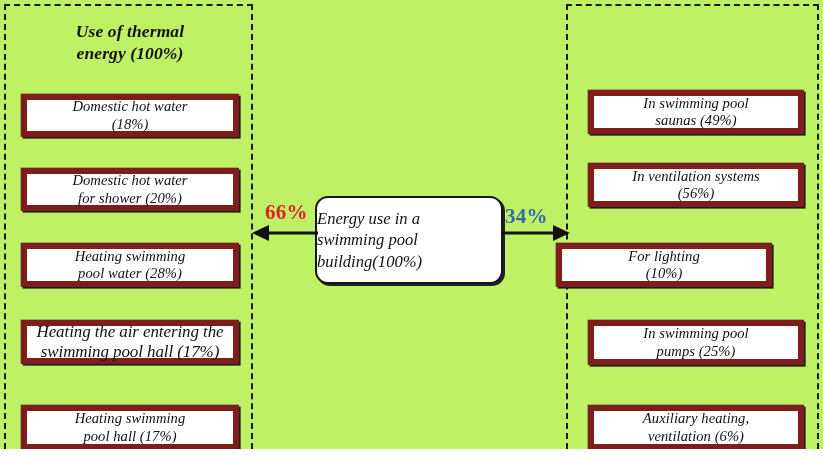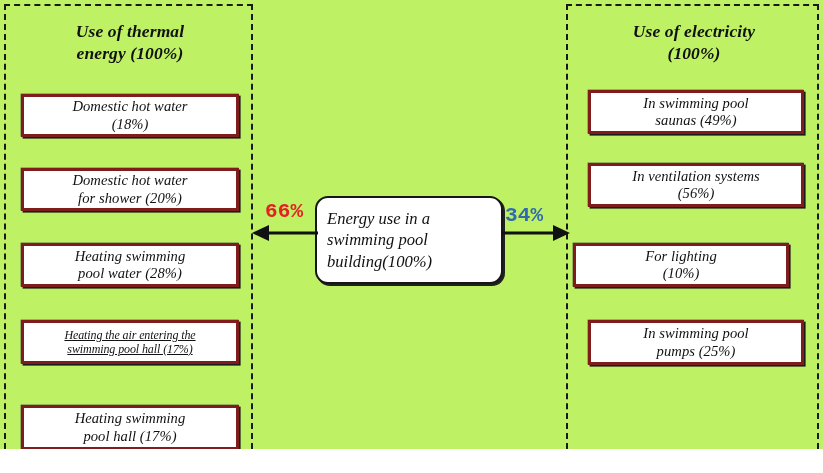--- a/index.html
+++ b/index.html
@@ -40,51 +40,51 @@
     letter-spacing: 0.1px;
   }
   #title-thermal  { left: 22px;  top: 20px; width: 216px; }
   #title-electric { left: 586px; top: 20px; width: 216px; }
 
   
   .item-box {
     position: absolute;
     box-sizing: border-box;
     background: #ffffff;
-    border: 3px solid #7f1d1d;
+    border: 6px solid #7f1d1d;
     box-shadow: 1.6px 1.6px 0 0 #1b1b1b, -0.4px -0.4px 0 0 #555;
     display: flex;
     align-items: center;
     justify-content: flex-end;
     padding: 2px 4px;
   }
   .item-box .txt {
     display: block;
     width: 100%;
     text-align: center;
     font-style: italic;
     font-size: 14.6px;
     line-height: 1.18;
     color: #111111;
     white-space: pre-line;
     letter-spacing: 0.05px;
   }
-  .item-box.tight .txt { font-size: 12px; letter-spacing: -0.1px; text-decoration: underline; }
+  .item-box.tight .txt { font-size: 17px; letter-spacing: -0.1px; }
 
   
   #l-box-0 { left: 21px; top: 94px;  width: 218px; height: 43px; }
   #l-box-1 { left: 21px; top: 168px; width: 218px; height: 43px; }
   #l-box-2 { left: 21px; top: 243px; width: 218px; height: 44px; }
   #l-box-3 { left: 21px; top: 320px; width: 218px; height: 44px; }
   #l-box-4 { left: 21px; top: 405px; width: 218px; height: 45px; }
 
   
   #r-box-0 { left: 588px; top: 90px;  width: 216px; height: 44px; }
   #r-box-1 { left: 588px; top: 163px; width: 216px; height: 44px; }
-  #r-box-2 { left: 573px; top: 243px; width: 216px; height: 44px; }
+  #r-box-2 { left: 556px; top: 243px; width: 216px; height: 44px; }
   #r-box-3 { left: 588px; top: 320px; width: 216px; height: 45px; }
   #r-box-4 { left: 588px; top: 405px; width: 216px; height: 45px; }
 
   
   #center-node {
     position: absolute;
     left: 315px;
     top: 196px;
     width: 188px;
     height: 88px;
@@ -93,41 +93,40 @@
     border: 2.2px solid #171717;
     border-radius: 13px;
     box-shadow: 2px 2px 0 0 #202020;
     display: flex;
     align-items: center;
     justify-content: center;
   }
   #center-node .txt {
     display: block;
     width: 100%;
-    padding-left: 10px;
     box-sizing: border-box;
     text-align: left;
     font-style: italic;
     font-size: 16.6px;
     line-height: 1.3;
     color: #111111;
     white-space: pre-line;
   }
 
   
   .arrow-svg { position: absolute; overflow: visible; }
   #arrow-left-svg  { left: 252px; top: 222px; width: 68px; height: 22px; }
   #arrow-right-svg { left: 500px; top: 222px; width: 70px; height: 22px; }
 
   
   .pct {
     position: absolute;
     font-weight: bold;
     font-size: 21px;
-    font-family: Liberation Mono, monospace;
+    font-family: Liberation Serif, serif;
     letter-spacing: 0.2px;
   }
   #pct-left  { left: 265px; top: 200px; color: #E32025; }
   #pct-right { left: 505px; top: 204px; color: #3269B0; }
 </style>
 </head>
 <body>
 
 <div id="canvas">
 
@@ -152,38 +151,40 @@
     <span class="txt">Heating the air entering the
 swimming pool hall (17%)</span>
   </div>
   <div class="item-box" id="l-box-4">
     <span class="txt">Heating swimming
 pool hall (17%)</span>
   </div>
 
   <div class="panel" id="panel-electric"></div>
 
-  <div class="panel-title" id="title-electric" style="white-space:pre-line">Use of electricity
-(100%)</div>
 
   <div class="item-box" id="r-box-0">
     <span class="txt">In swimming pool
 saunas (49%)</span>
   </div>
   <div class="item-box" id="r-box-1">
     <span class="txt">In ventilation systems
 (56%)</span>
   </div>
   <div class="item-box" id="r-box-2">
     <span class="txt">For  lighting
 (10%)</span>
   </div>
   <div class="item-box" id="r-box-3">
     <span class="txt">In swimming pool
 pumps (25%)</span>
+  </div>
+  <div class="item-box" id="r-box-4">
+    <span class="txt">Auxiliary heating,
+ventilation (6%)</span>
   </div>
 
   <div id="center-node">
     <span class="txt">Energy use in a
 swimming pool
 building(100%)</span>
   </div>
 
   <svg class="arrow-svg" id="arrow-left-svg" viewBox="0 0 68 22">
     <line x1="66" y1="11" x2="16" y2="11" stroke="#111111" stroke-width="3.2"></line>

